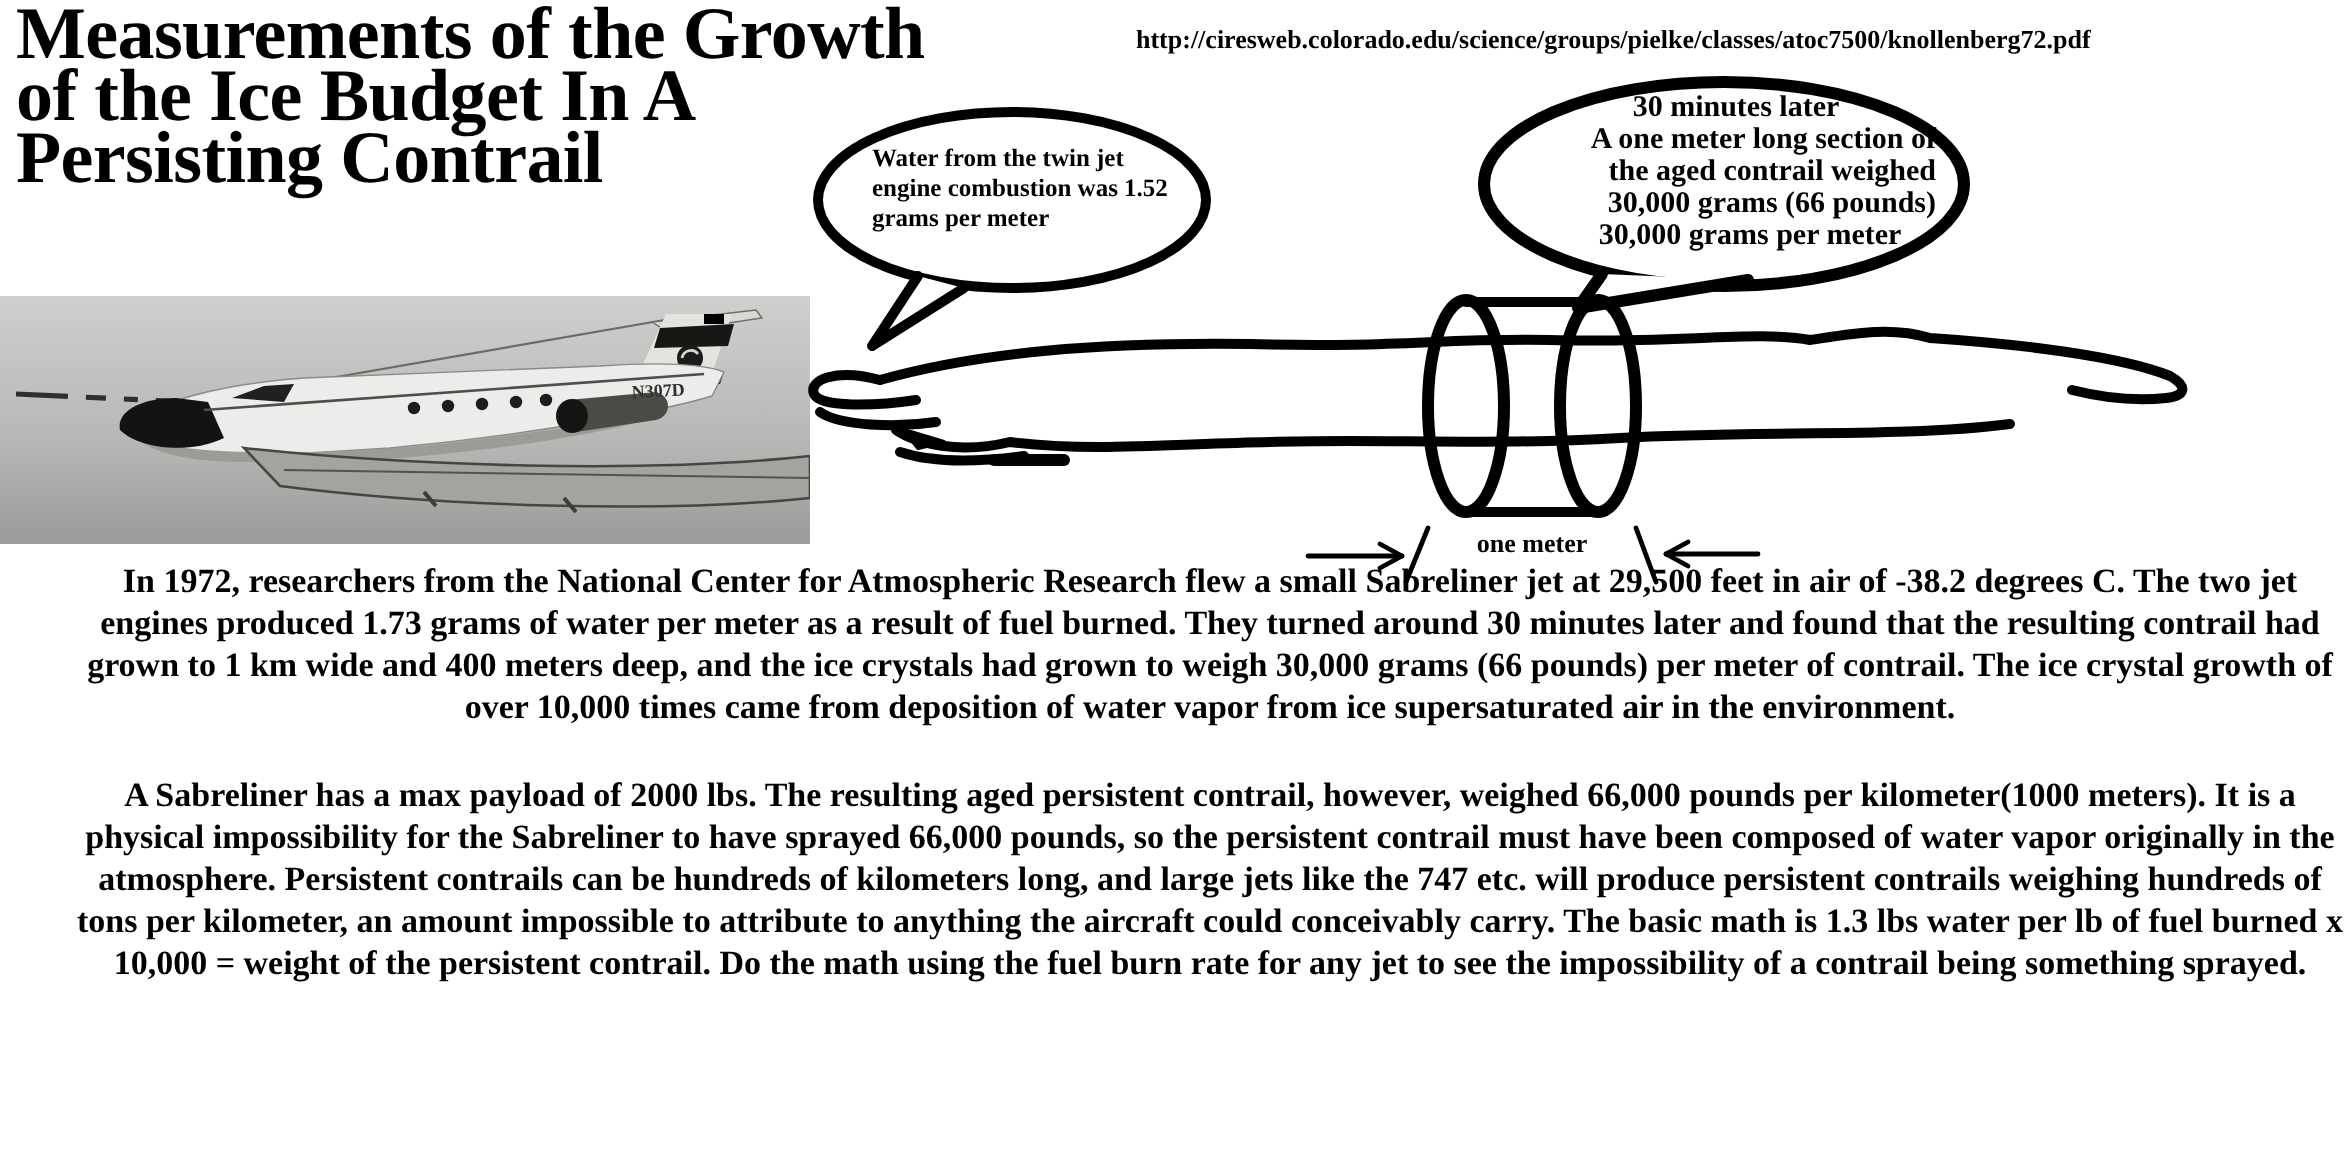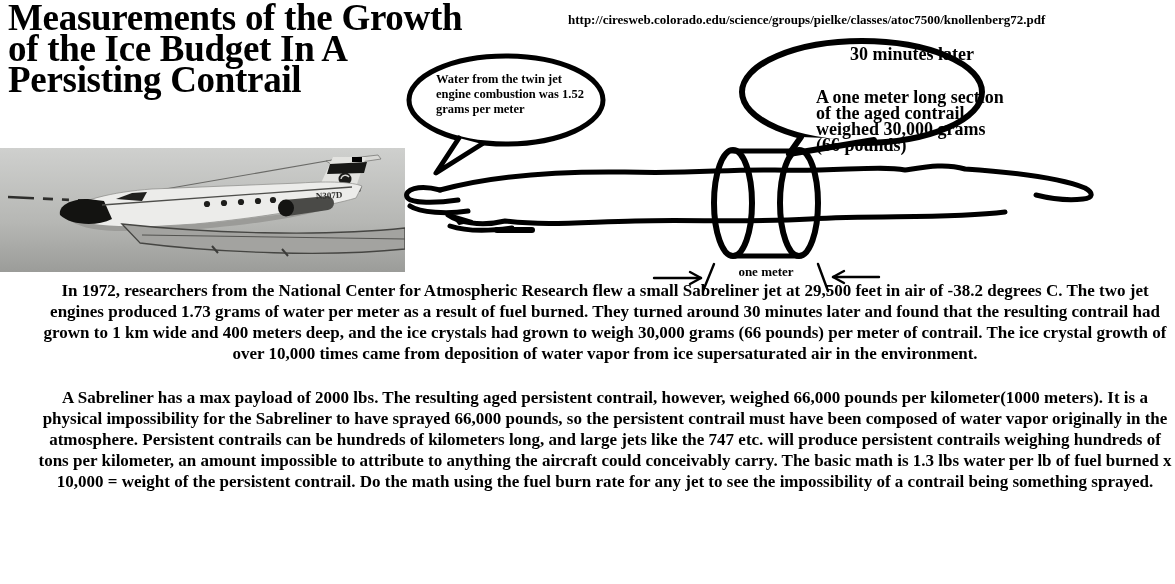--- a/index.html
+++ b/index.html
@@ -24,25 +24,25 @@
   }
 
   #sketch { left: 0; top: 0; width: 1175px; height: 300px; pointer-events: none; }
 
   .bubble-text { font-weight: bold; z-index: 5; }
   .bubble-left-text {
     left: 436px; top: 72px; width: 154px;
     font-size: 12.5px; line-height: 15px; text-align: left;
   }
   .bubble-right-text {
-    left: 812px; top: 46px; width: 200px;
-    font-size: 18px; line-height: 16px;
+    left: 768px; top: 46px; width: 200px;
+    font-size: 15px; line-height: 16px;
   }
   .bubble-right-text .bb-heading { text-align: center; }
-  .bubble-right-text .bb-body { text-align: left; padding-left: 4px; margin-top: 27px; }
+  .bubble-right-text .bb-body { text-align: right; padding-left: 4px; }
   .bubble-right-text .bb-footer { text-align: center; padding-left: 14px; }
 
   .photo-wrap { left: 0; top: 148px; width: 405px; height: 124px; }
 
   .scale-label {
     left: 714px; top: 264px; width: 104px;
     font-size: 13px; font-weight: bold; text-align: center; z-index: 6;
   }
 
   .body-text {
@@ -130,20 +130,21 @@
     <line x1="818" y1="264" x2="828" y2="291"></line>
     <path d="M 833 277 L 844 271 M 833 277 L 844 283"></path>
     <line x1="833" y1="277" x2="879" y2="277"></line>
   </g>
 </svg>
 
 <div class="abs bubble-text bubble-left-text">Water from the twin jet engine combustion was 1.52 grams per meter</div>
 <div class="abs bubble-text bubble-right-text">
   <div class="bb-heading">30 minutes later</div>
   <div class="bb-body">A one meter long section of the aged contrail weighed 30,000 grams (66 pounds)</div>
+  <div class="bb-footer">30,000 grams per meter</div>
 </div>
 
 <div class="abs scale-label">one meter</div>
 
 <div class="abs body-text">
   <p>In 1972, researchers from the National Center for Atmospheric Research flew a small Sabreliner jet at 29,500 feet in air of -38.2 degrees C. The two jet engines produced 1.73 grams of water per meter as a result of fuel burned. They turned around 30 minutes later and found that the resulting contrail had grown to 1 km wide and 400 meters deep, and the ice crystals had grown to weigh 30,000 grams (66 pounds) per meter of contrail. The ice crystal growth of over 10,000 times came from deposition of water vapor from ice supersaturated air in the environment.</p>
   <p>A Sabreliner has a max payload of 2000 lbs. The resulting aged persistent contrail, however, weighed 66,000 pounds per kilometer(1000 meters). It is a physical impossibility for the Sabreliner to have sprayed 66,000 pounds, so the persistent contrail must have been composed of water vapor originally in the atmosphere. Persistent contrails can be hundreds of kilometers long, and large jets like the 747 etc. will produce persistent contrails weighing hundreds of tons per kilometer, an amount impossible to attribute to anything the aircraft could conceivably carry. The basic math is 1.3 lbs water per lb of fuel burned x 10,000 = weight of the persistent contrail. Do the math using the fuel burn rate for any jet to see the impossibility of a contrail being something sprayed.</p>
 </div>
 
 </body></html>

